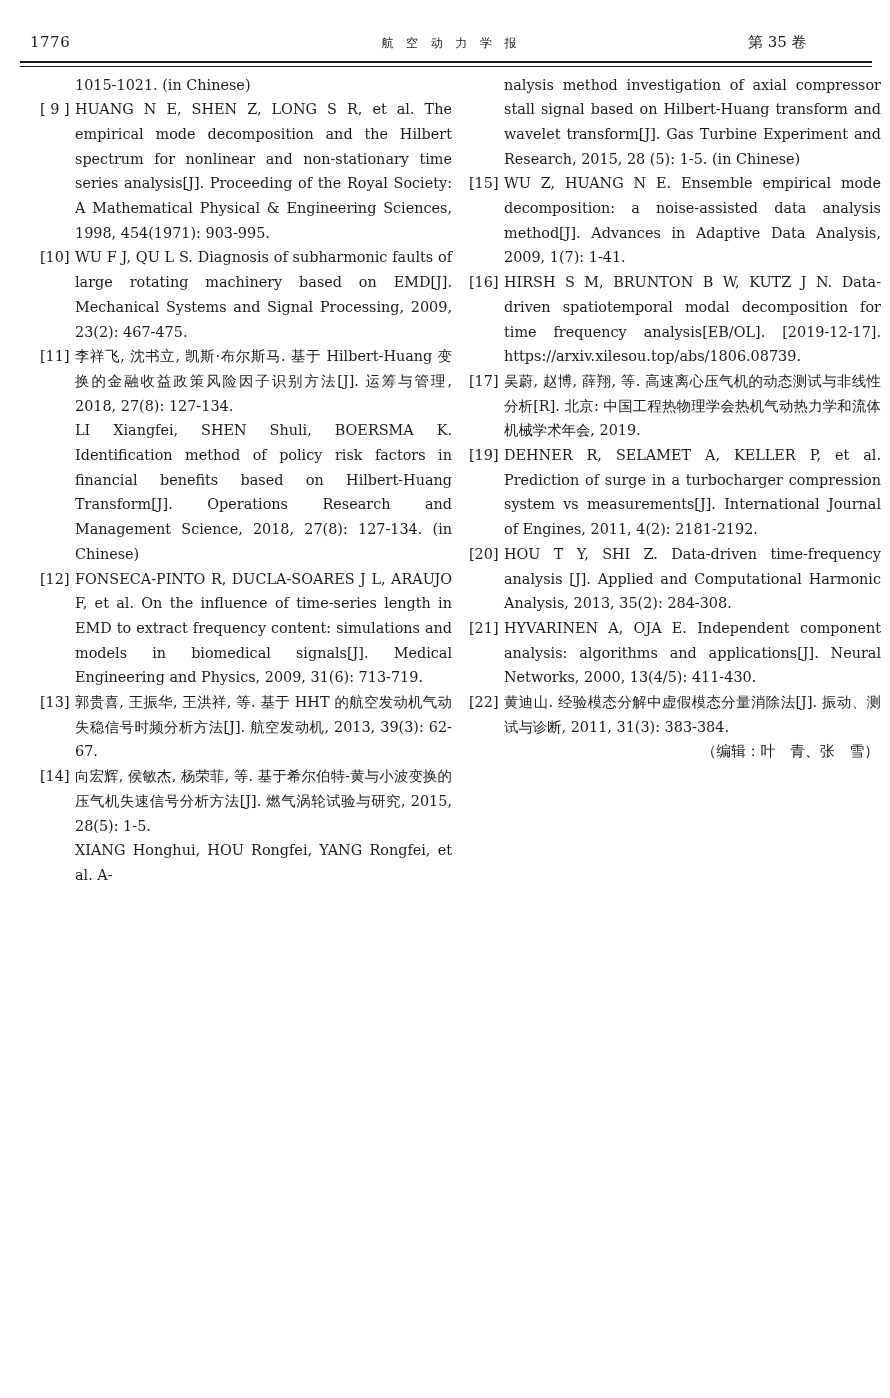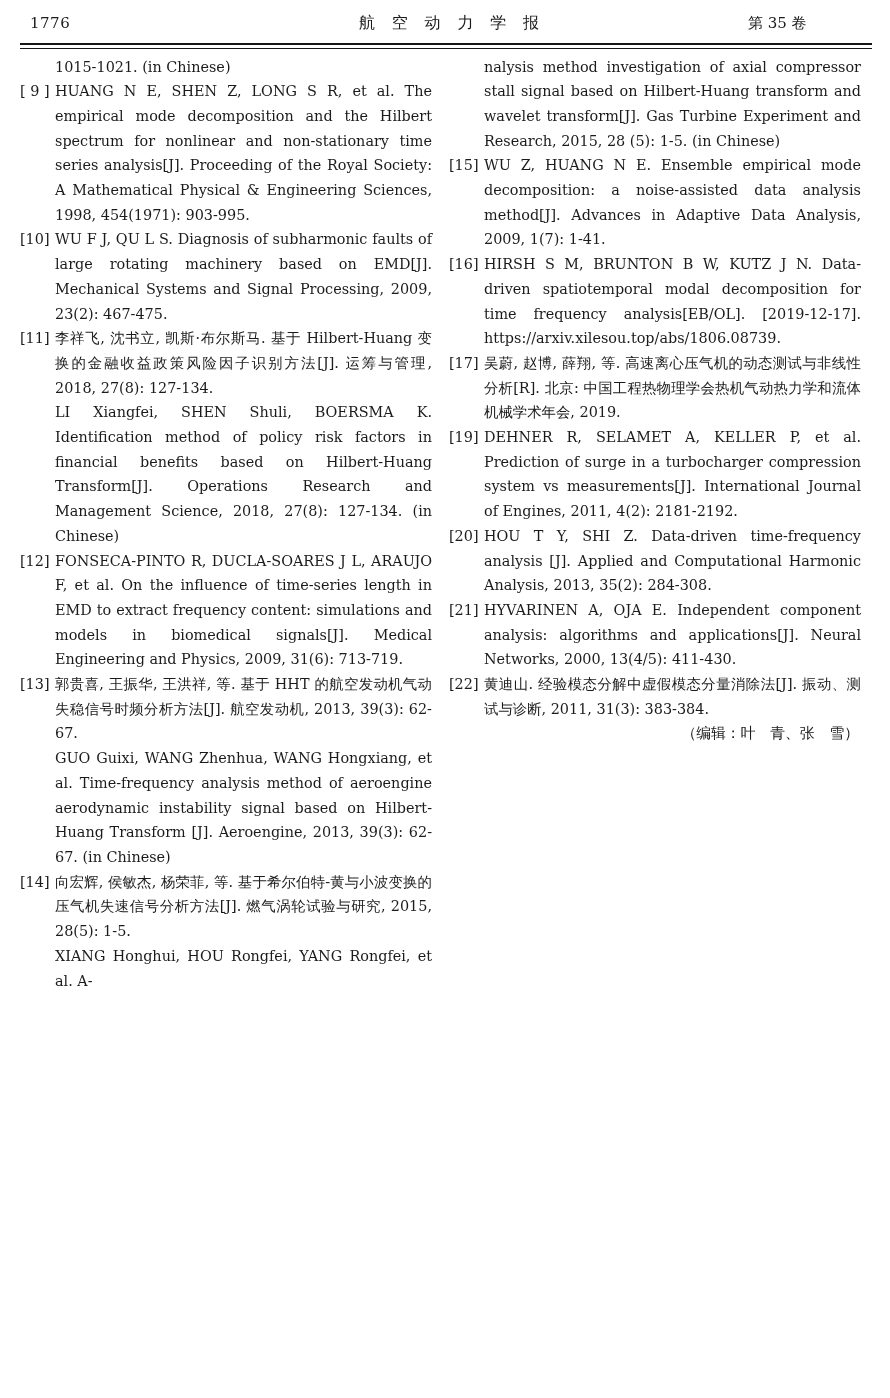--- a/index.html
+++ b/index.html
@@ -12,49 +12,49 @@
     width: 890px;
     height: 1398px;
     background: #ffffff;
     color: #1b1b1b;
     font-family: "DejaVu Serif", "Liberation Serif", serif;
     overflow: hidden;
   }
   .header-row {
     display: flex;
     align-items: baseline;
-    padding: 13px 22px 0 30px;
+    padding: 33px 22px 0 30px;
     font-size: 15px;
   }
   .page-num {
     width: 120px;
     letter-spacing: 0.5px;
   }
   .journal-title {
     flex: 1;
     text-align: center;
-    font-size: 16px;
+    font-size: 12px;
     letter-spacing: 1.05em;
     text-indent: 1.05em;
     white-space: nowrap;
   }
   .volume {
     width: 120px;
     white-space: nowrap;
   }
   .double-rule {
     margin: 9px 18px 0 20px;
     height: 2.5px;
     border-top: 2px solid #161616;
     border-bottom: 1.2px solid #161616;
   }
   .columns {
     display: flex;
     gap: 17px;
-    padding: 6px 20px 0 20px;
+    padding: 6px 20px 0 40px;
     font-size: 14.4px;
     line-height: 24.7px;
   }
   .col {
     width: 412px;
     flex: 0 0 412px;
   }
   .ref-entry {
     position: relative;
     padding-left: 35px;
@@ -107,21 +107,20 @@
             <div class="ref-paragraph">李祥飞, 沈书立, 凯斯·布尔斯马. 基于 Hilbert-Huang 变换的金融收益政策风险因子识别方法[J]. 运筹与管理, 2018, 27(8): 127-134.</div>
             <div class="ref-paragraph">LI Xiangfei, SHEN Shuli, BOERSMA K. Identification method of policy risk factors in financial benefits based on Hilbert-Huang Transform[J]. Operations Research and Management Science, 2018, 27(8): 127-134. (in Chinese)</div>
           </div>
           <div class="ref-entry">
             <span class="ref-label">[12]</span>
             <div class="ref-paragraph">FONSECA-PINTO R, DUCLA-SOARES J L, ARAUJO F, et al. On the influence of time-series length in EMD to extract frequency content: simulations and models in biomedical signals[J]. Medical Engineering and Physics, 2009, 31(6): 713-719.</div>
           </div>
           <div class="ref-entry">
             <span class="ref-label">[13]</span>
             <div class="ref-paragraph">郭贵喜, 王振华, 王洪祥, 等. 基于 HHT 的航空发动机气动失稳信号时频分析方法[J]. 航空发动机, 2013, 39(3): 62-67.</div>
-            <div class="ref-paragraph">GUO Guixi, WANG Zhenhua, WANG Hongxiang, et al. Time-frequency analysis method of aeroengine aerodynamic instability signal based on Hilbert-Huang Transform [J]. Aeroengine, 2013, 39(3): 62-67. (in Chinese)</div>
           </div>
           <div class="ref-entry">
             <span class="ref-label">[14]</span>
             <div class="ref-paragraph">向宏辉, 侯敏杰, 杨荣菲, 等. 基于希尔伯特-黄与小波变换的压气机失速信号分析方法[J]. 燃气涡轮试验与研究, 2015, 28(5): 1-5.</div>
             <div class="ref-paragraph">XIANG Honghui, HOU Rongfei, YANG Rongfei, et al. A-</div>
           </div>
         </div>
     </div>
     <div class="col">
       <div id="right-entries">

